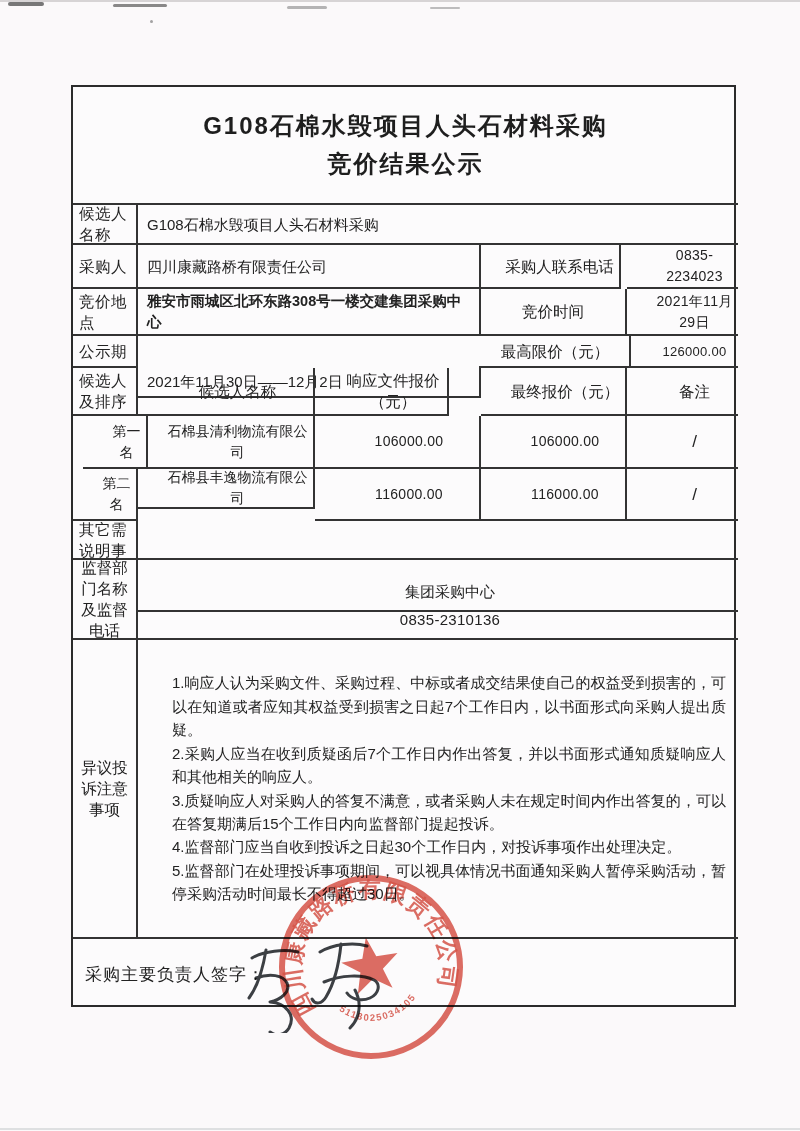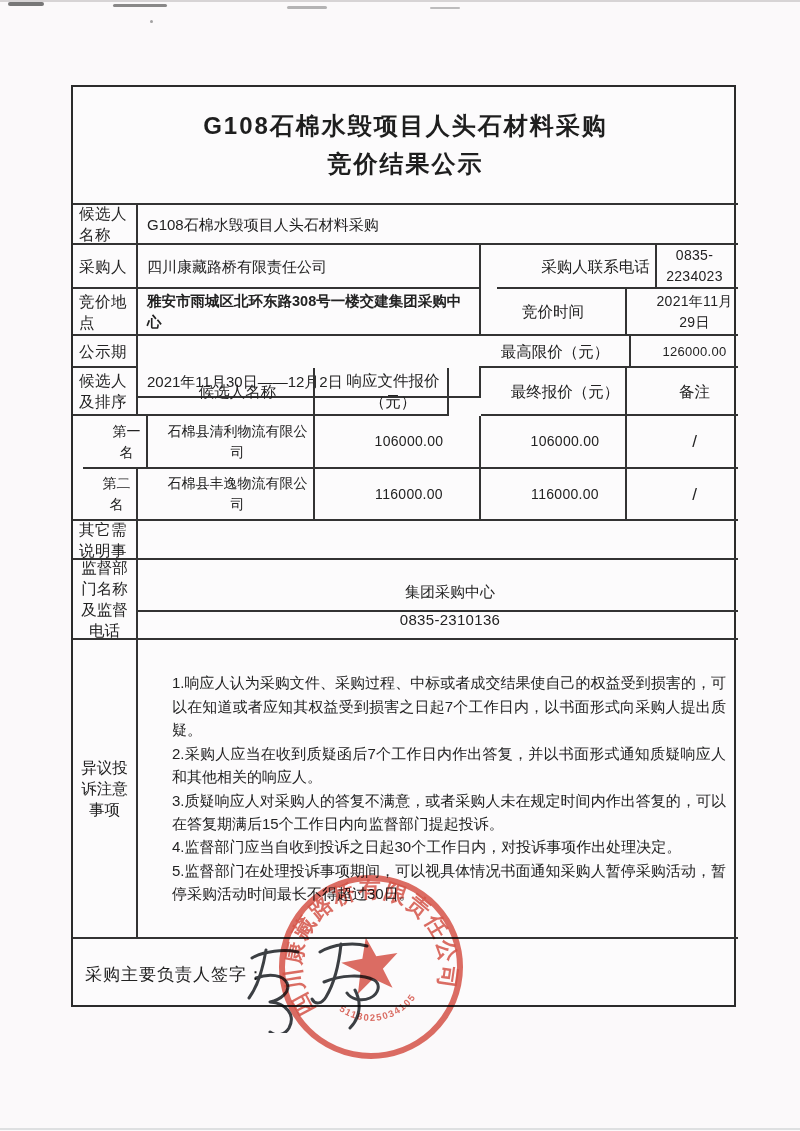--- a/index.html
+++ b/index.html
@@ -81,21 +81,21 @@
   <div class="title-cell">
     <div class="title-line">G108石棉水毁项目人头石材料采购</div>
     <div class="title-line">竞价结果公示</div>
   </div>
 
   <div class="cell label" style="left:0;top:118px;width:65px;height:40px;">候选人名称</div>
   <div class="cell left no-r" style="left:65px;top:118px;width:600px;height:40px;">G108石棉水毁项目人头石材料采购</div>
 
   <div class="cell label" style="left:0;top:158px;width:65px;height:44px;">采购人</div>
   <div class="cell left" style="left:65px;top:158px;width:343px;height:44px;">四川康藏路桥有限责任公司</div>
-  <div class="cell label-c" style="left:424px;top:158px;width:160px;height:44px;padding-left:44px;">采购人联系电话</div>
+  <div class="cell label-c" style="left:388px;top:158px;width:160px;height:44px;padding-left:44px;">采购人联系电话</div>
   <div class="cell center num no-r" style="left:554px;top:158px;width:111px;height:44px;">0835-2234023</div>
 
   <div class="cell label" style="left:0;top:202px;width:65px;height:47px;">竞价地点</div>
   <div class="cell left" style="left:65px;top:202px;width:343px;height:47px;font-size:14.5px;font-weight:bold;">雅安市雨城区北环东路308号一楼交建集团采购中心</div>
   <div class="cell label-c" style="left:408px;top:202px;width:146px;height:47px;">竞价时间</div>
   <div class="cell center num no-r" style="left:554px;top:202px;width:111px;height:47px;">2021年11月29日</div>
 
   <div class="cell label" style="left:0;top:249px;width:65px;height:32px;">公示期</div>
   <div class="cell left" style="left:65px;top:249px;width:343px;height:32px;margin-top:30px;">2021年11月30日——12月2日</div>
   <div class="cell label-c" style="left:408px;top:249px;width:150px;height:32px;">最高限价（元）</div>
@@ -107,21 +107,21 @@
   <div class="cell center" style="left:408px;top:281px;width:146px;height:48px;font-size:15.5px;">最终报价（元）</div>
   <div class="cell center no-r" style="left:554px;top:281px;width:111px;height:48px;font-size:15.5px;">备注</div>
 
   <div class="cell center" style="left:10px;top:329px;width:65px;height:53px;font-size:14px;">第一名</div>
   <div class="cell center" style="left:65px;top:329px;width:177px;height:53px;font-size:14px;">石棉县清利物流有限公司</div>
   <div class="cell center num" style="left:242px;top:329px;width:166px;height:53px;">106000.00</div>
   <div class="cell center num" style="left:408px;top:329px;width:146px;height:53px;">106000.00</div>
   <div class="cell center no-r" style="left:554px;top:329px;width:111px;height:53px;font-size:17px;">/</div>
 
   <div class="cell center" style="left:0;top:382px;width:65px;height:52px;font-size:14px;">第二名</div>
-  <div class="cell center" style="left:65px;top:382px;width:177px;height:52px;font-size:14px;">石棉县丰逸物流有限公司</div>
+  <div class="cell center" style="left:65px;top:382px;width:177px;height:40px;font-size:14px;">石棉县丰逸物流有限公司</div>
   <div class="cell center num" style="left:242px;top:382px;width:166px;height:52px;">116000.00</div>
   <div class="cell center num" style="left:408px;top:382px;width:146px;height:52px;">116000.00</div>
   <div class="cell center no-r" style="left:554px;top:382px;width:111px;height:52px;font-size:17px;">/</div>
 
   <div class="cell label" style="left:0;top:434px;width:65px;height:39px;">其它需说明事</div>
   <div class="cell left no-r" style="left:65px;top:434px;width:600px;height:39px;"></div>
 
   <div class="cell label-c" style="left:0;top:473px;width:65px;height:80px;">监督部门名称及监督电话</div>
   <div class="cell center no-r" style="left:65px;top:473px;width:600px;height:40px;margin-top:12px;">集团采购中心</div>
   <div class="cell center num no-r" style="left:65px;top:513px;width:600px;height:40px;font-size:15px;">0835-2310136</div>

